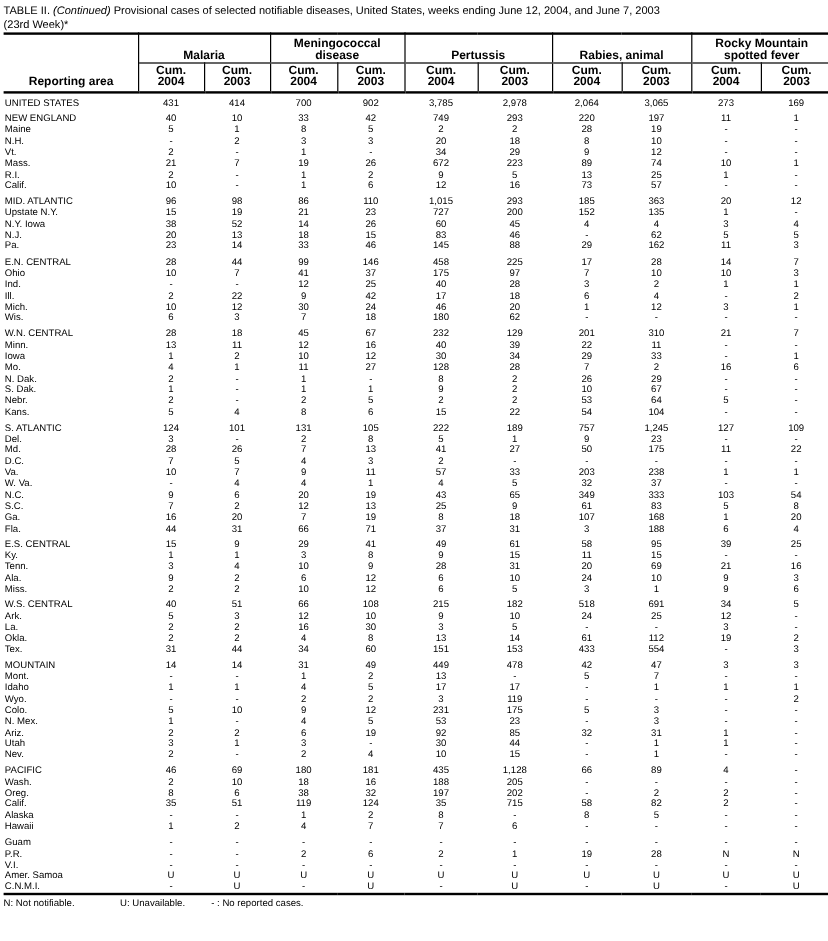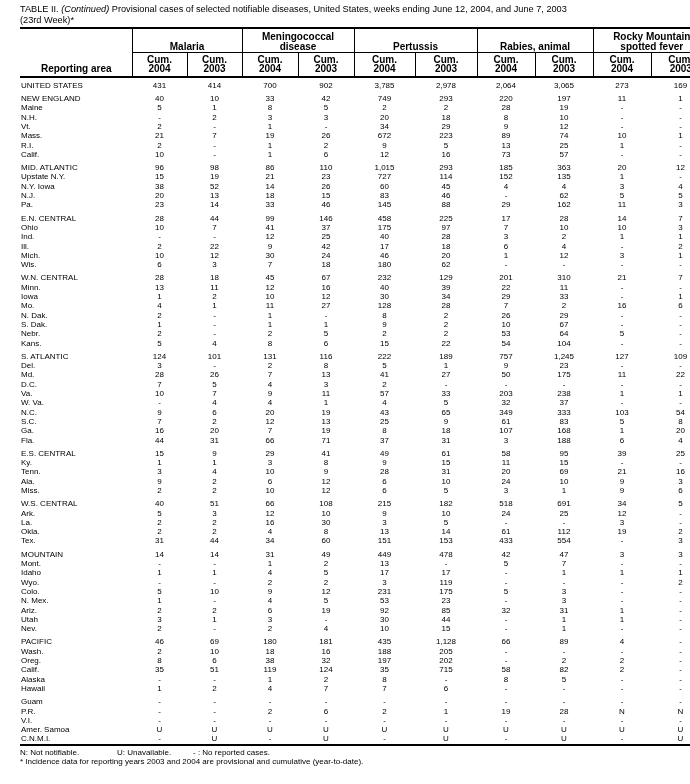--- a/index.html
+++ b/index.html
@@ -1,20 +1,20 @@
 <!DOCTYPE html>
 <html><head>
 <meta charset="utf-8">
 <style>
   html,body { margin:0; padding:0; background:#fff; }
   .page {
     width:690px; height:784px; box-sizing:border-box;
     background:#fff; color:#000;
     font-family:"Liberation Sans", sans-serif;
-    padding:4px 2px 0 20px; overflow:hidden; position:relative;
+    padding:4px 2px 0 3px; overflow:hidden; position:relative;
   }
   .title { font-size:9.2px; line-height:10.6px; letter-spacing:0; }
   .title .it { font-style:italic; }
   table.data-table {
     border-collapse:collapse; table-layout:fixed;
     width:685px; margin-top:2px;
     border-top:2px solid #000; border-bottom:2px solid #000;
   }
   thead th { font-weight:bold; font-size:10px; padding:0; }
   th.group {
@@ -218,21 +218,21 @@
           <td class="num">20</td>
           <td class="num">12</td>
         </tr>
         <tr>
           <td class="area">Upstate N.Y.</td>
           <td class="num">15</td>
           <td class="num">19</td>
           <td class="num">21</td>
           <td class="num">23</td>
           <td class="num">727</td>
-          <td class="num">114</td>
+          <td class="num">200</td>
           <td class="num">152</td>
           <td class="num">135</td>
           <td class="num">1</td>
           <td class="num">-</td>
         </tr>
         <tr>
           <td class="area">N.Y. Iowa</td>
           <td class="num">38</td>
           <td class="num">52</td>
           <td class="num">14</td>
@@ -450,21 +450,21 @@
           <td class="num">54</td>
           <td class="num">104</td>
           <td class="num">-</td>
           <td class="num">-</td>
         </tr>
         <tr class="gap">
           <td class="area">S. ATLANTIC</td>
           <td class="num">124</td>
           <td class="num">101</td>
           <td class="num">131</td>
-          <td class="num">116</td>
+          <td class="num">105</td>
           <td class="num">222</td>
           <td class="num">189</td>
           <td class="num">757</td>
           <td class="num">1,245</td>
           <td class="num">127</td>
           <td class="num">109</td>
         </tr>
         <tr>
           <td class="area">Del.</td>
           <td class="num">3</td>
@@ -970,16 +970,15 @@
           <td class="num">-</td>
           <td class="num">U</td>
           <td class="num">-</td>
           <td class="num">U</td>
         </tr>
       </tbody>
   </table>
 
   <div class="foot">
     <span class="fn1">N: Not notifiable.</span><span class="fn2">U: Unavailable.</span><span>- : No reported cases.</span>
-    <span class="star-line">* Incidence data for reporting years 2003 and 2004 are provisional and cumulative (year-to-date).</span>
   </div>
 
 </div>
 
 </body></html>

